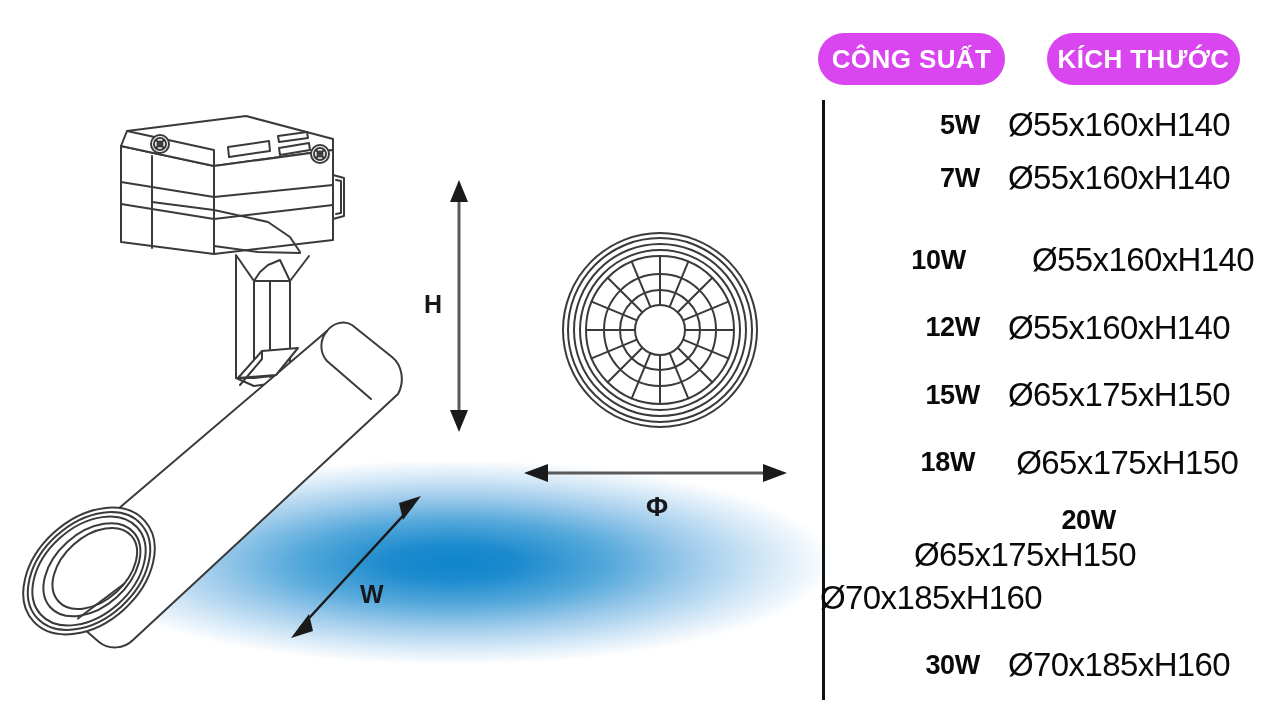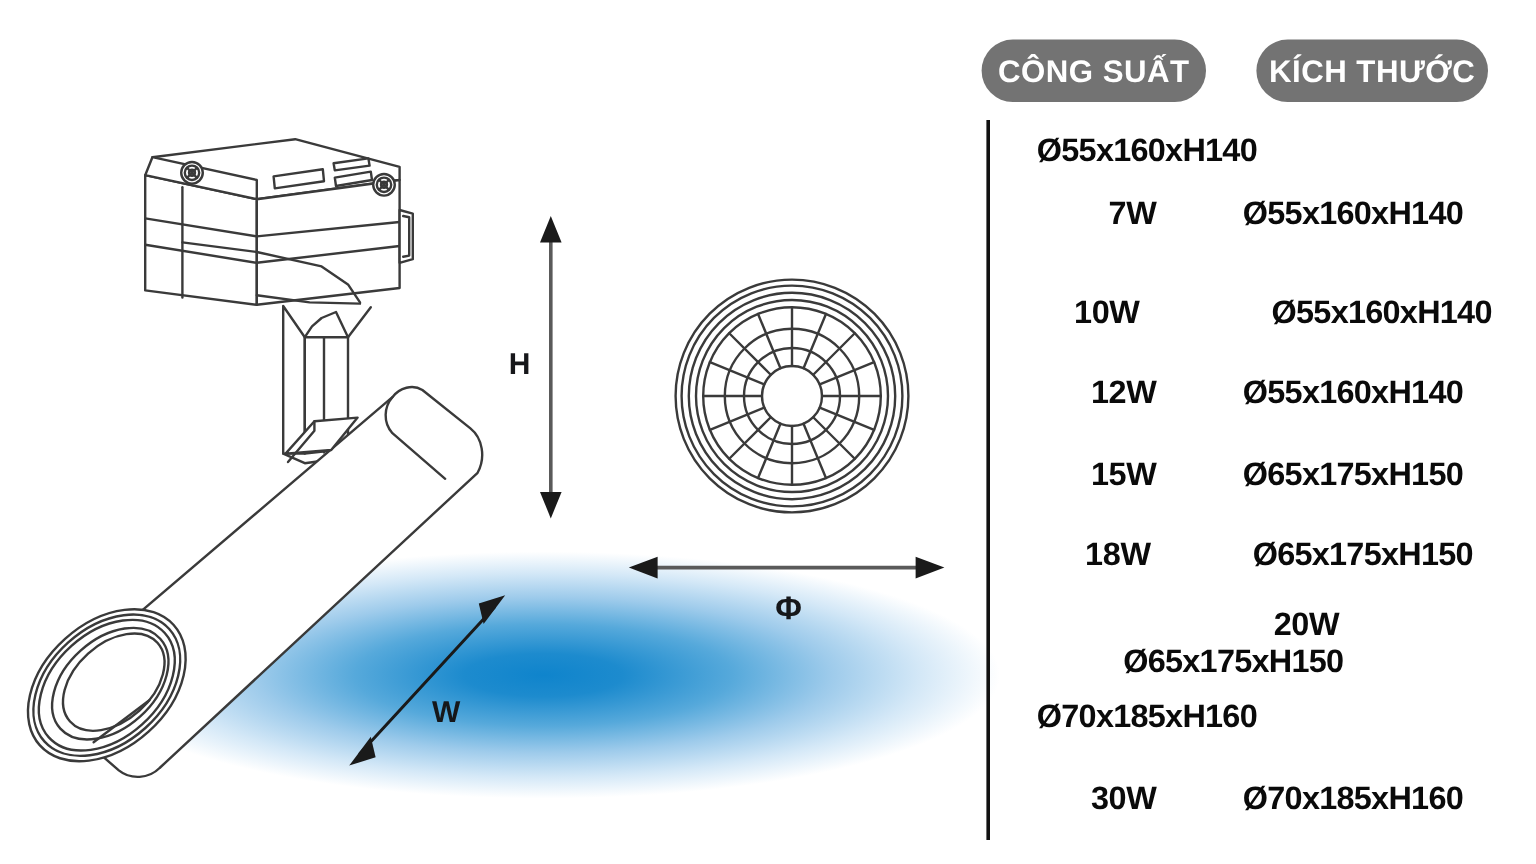--- a/index.html
+++ b/index.html
@@ -35,21 +35,21 @@
   
   #spec-panel{
     position:absolute;left:820px;top:0;width:460px;height:720px;
   }
   #divider{
     position:absolute;left:2px;top:100px;width:3px;height:600px;
     background:#111;
   }
   .pill{
     position:absolute;top:33px;height:52px;
-    background:#737373;
+    background:#d946ef;
     border-radius:26px;
     display:flex;align-items:center;justify-content:center;
     color:#ffffff;
     font-weight:bold;
     font-size:26px;
     letter-spacing:0.4px;
     white-space:nowrap;
   }
   #pill-power{left:-2px;width:187px;}
   #pill-size{left:227px;width:193px;}
@@ -66,26 +66,25 @@
     box-sizing:border-box;
     font-weight:bold;
     font-size:27px;
     color:#0a0a0a;
     letter-spacing:-0.3px;
   }
   .cell-size{
     width:272px;
     text-align:left;
     box-sizing:border-box;
-    font-weight:bold;
-    font-size:27px;
+    font-weight:normal;
+    font-size:33px;
     color:#0a0a0a;
     letter-spacing:-0.6px;
     white-space:nowrap;
-    margin-left:44px;
   }
 
   
   .dim-label{
     position:absolute;
     font-weight:bold;
     color:#16171a;
     font-size:25px;
   }
   #label-h{left:424px;top:290px;}
@@ -251,20 +250,21 @@
 
     <div class="pill" id="pill-power">
       <span>CÔNG SUẤT</span>
     </div>
     <div class="pill" id="pill-size">
       <span>KÍCH THƯỚC</span>
     </div>
 
     <div id="rows">
         <div class="row" style="top: 0px;">
+          <div class="cell-power">5W</div>
           <div class="cell-size">Ø55x160xH140</div>
         </div>
         <div class="row" style="top: 53px;">
           <div class="cell-power">7W</div>
           <div class="cell-size">Ø55x160xH140</div>
         </div>
         <div class="row" style="top: 135px; gap: 38px;">
           <div class="cell-power">10W</div>
           <div class="cell-size">Ø55x160xH140</div>
         </div>

